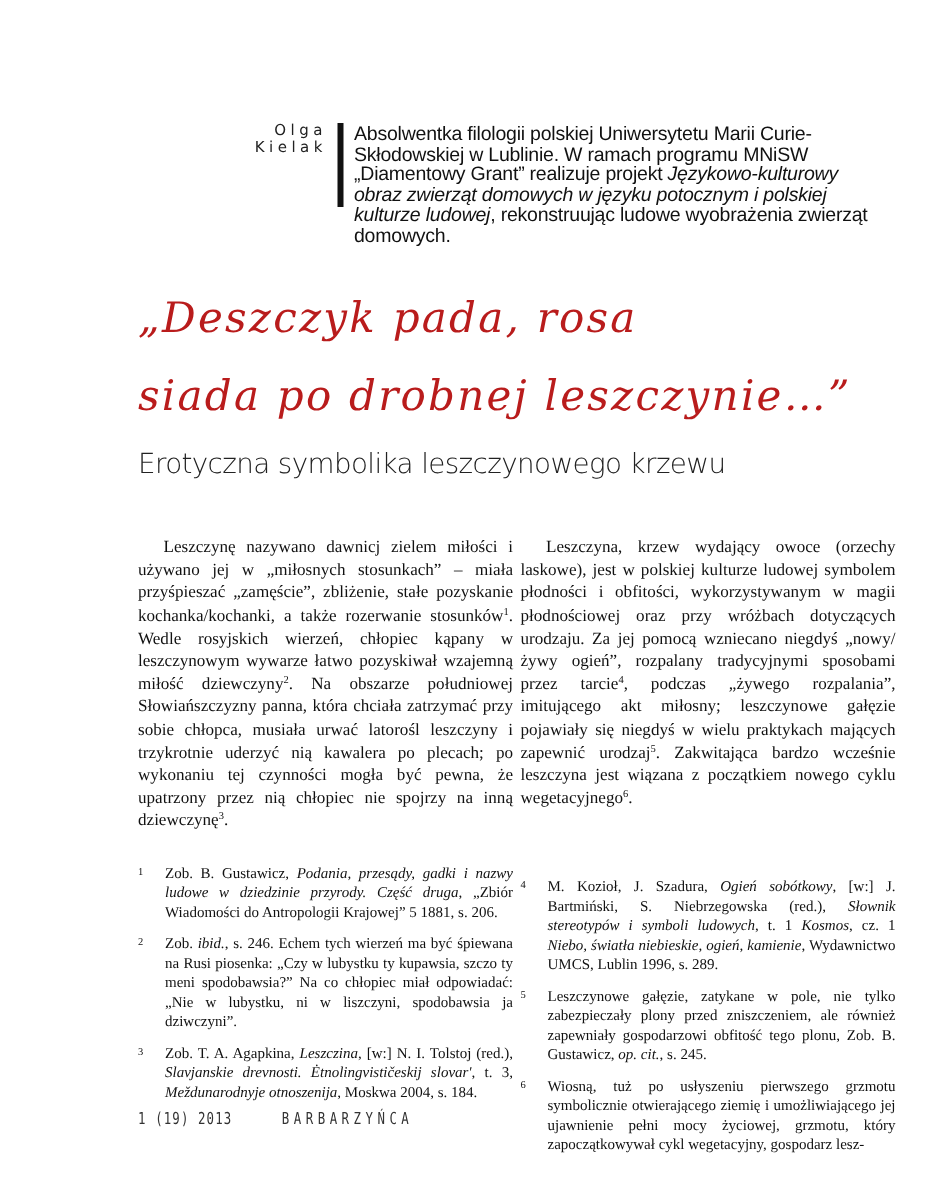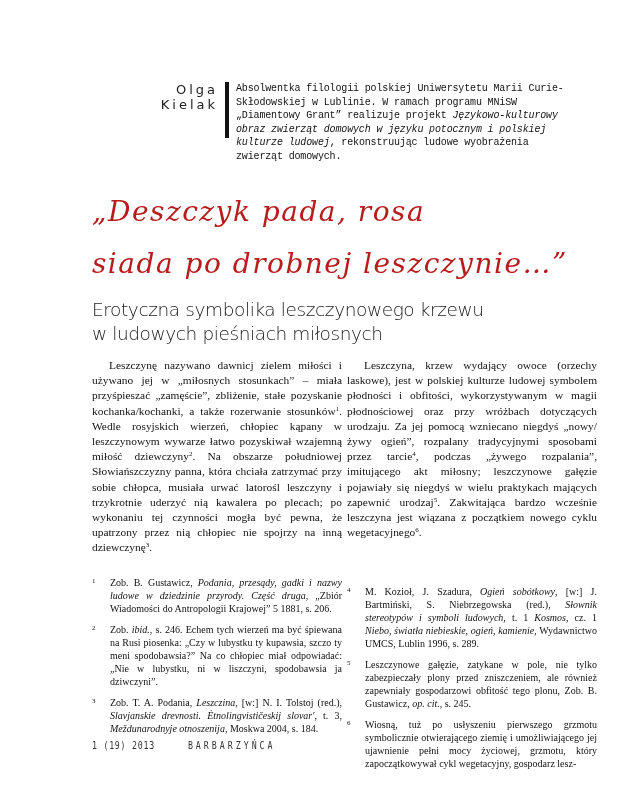--- a/index.html
+++ b/index.html
@@ -1,26 +1,26 @@
 <!DOCTYPE html>
 <html><head>
   <meta charset="utf-8">
   <style>
     html, body { margin: 0; padding: 0; background: #ffffff; }
     body { width: 631px; height: 800px; position: relative; overflow: hidden; color: #1a1a1a; }
 
     .author-block { position: absolute; top: 82px; left: 140px; width: 440px; }
     .author-name {
       position: absolute; left: 0; top: 0; width: 78px; text-align: right;
-      font-family: "DejaVu Sans", sans-serif; font-size: 13px; letter-spacing: 3px; color: #222;
+      font-family: "DejaVu Sans", sans-serif; font-size: 10px; letter-spacing: 3px; color: #222;
     }
     .author-bar { position: absolute; left: 85px; top: 0; width: 4px; height: 56px; background: #111; }
     .author-bio {
       position: absolute; left: 96px; top: 0; width: 345px;
-      font-family: Liberation Mono, monospace; font-size: 10px; line-height: 13.5px; color: #111;
+      font-family: Liberation Sans, sans-serif; font-size: 13px; line-height: 13.5px; color: #111;
       letter-spacing: -0.15px;
     }
     .author-bio em { font-style: italic; }
 
     .title {
       position: absolute; left: 92px; top: 186px; width: 520px;
       font-family: "DejaVu Serif", serif; font-style: italic; font-weight: normal;
       font-size: 28px; line-height: 52px; color: #b91c1c; margin: 0;
       letter-spacing: 1.5px;
     }
@@ -56,34 +56,34 @@
 <body>
 
 <div class="author-block">
   <div class="author-name">Olga Kielak</div>
   <div class="author-bar"></div>
   <div class="author-bio"><span>Absolwentka filologii polskiej Uniwersytetu Marii Curie-Skłodowskiej w Lublinie. W ramach programu MNiSW „Diamentowy Grant” realizuje projekt </span><em>Językowo-kulturowy obraz zwierząt domowych w języku potocznym i polskiej kulturze ludowej</em><span>, rekonstruując ludowe wyobrażenia zwierząt domowych.</span></div>
 </div>
 
 <h1 class="title"><span>„Deszczyk pada, rosa</span><br><span>siada po drobnej leszczynie…”</span></h1>
 
-<h2 class="subtitle"><span>Erotyczna symbolika leszczynowego krzewu</span><br><span>w ludowych pieśniach miłosnych</span></h2>
+<h2 class="subtitle"><span>Erotyczna symbolika leszczynowego krzewu</span><br></h2>
 
 <div class="col col-left body-left">
   <p class="body-text"><span>Leszczynę nazywano dawnicj zielem miłości i używano jej w „miłosnych stosunkach” – miała przyśpieszać „zamęście”, zbliżenie, stałe pozyskanie kochanka/kochanki, a także rozerwanie stosunków</span><sup>1</sup><span>. Wedle rosyjskich wierzeń, chłopiec kąpany w leszczynowym wywarze łatwo pozyskiwał wzajemną miłość dziewczyny</span><sup>2</sup><span>. Na obszarze południowej Słowiańszczyzny panna, która chciała zatrzymać przy sobie chłopca, musiała urwać latorośl leszczyny i trzykrotnie uderzyć nią kawalera po plecach; po wykonaniu tej czynności mogła być pewna, że upatrzony przez nią chłopiec nie spojrzy na inną dziewczynę</span><sup>3</sup><span>.</span></p>
 </div>
 
 <div class="col col-right body-right">
   <p class="body-text"><span>Leszczyna, krzew wydający owoce (orzechy laskowe), jest w polskiej kulturze ludowej symbolem płodności i obfitości, wykorzystywanym w magii płodnościowej oraz przy wróżbach dotyczących urodzaju. Za jej pomocą wzniecano niegdyś „nowy/żywy ogień”, rozpalany tradycyjnymi sposobami przez tarcie</span><sup>4</sup><span>, podczas „żywego rozpalania”, imitującego akt miłosny; leszczynowe gałęzie pojawiały się niegdyś w wielu praktykach mających zapewnić urodzaj</span><sup>5</sup><span>. Zakwitająca bardzo wcześnie leszczyna jest wiązana z początkiem nowego cyklu wegetacyjnego</span><sup>6</sup><span>.</span></p>
 </div>
 
 <div class="col col-left footnotes fn-left">
   <p class="footnote"><span class="fn-num">1</span><span>Zob. B. Gustawicz, </span><em>Podania, przesądy, gadki i nazwy ludowe w dziedzinie przyrody. Część druga</em><span>, „Zbiór Wiadomości do Antropologii Krajowej” 5 1881, s. 206.</span></p>
   <p class="footnote"><span class="fn-num">2</span><span>Zob. </span><em>ibid.</em><span>, s. 246. Echem tych wierzeń ma być śpiewana na Rusi piosenka: „Czy w lubystku ty kupawsia, szczo ty meni spodobawsia?” Na co chłopiec miał odpowiadać: „Nie w lubystku, ni w liszczyni, spodobawsia ja dziwczyni”.</span></p>
-  <p class="footnote"><span class="fn-num">3</span><span>Zob. T. A. Podania, </span><em>Leszczina</em><span>, [w:] N. I. Tolstoj (red.), </span><em>Slavjanskie drevnosti. Ėtnolingvističeskij slovar'</em><span>, t. 3, </span><em>Meždunarodnyje otnoszenija</em><span>, Moskwa 2004, s. 184.</span></p>
+  <p class="footnote"><span class="fn-num">3</span><span>Zob. T. A. Agapkina, </span><em>Leszczina</em><span>, [w:] N. I. Tolstoj (red.), </span><em>Slavjanskie drevnosti. Ėtnolingvističeskij slovar'</em><span>, t. 3, </span><em>Meždunarodnyje otnoszenija</em><span>, Moskwa 2004, s. 184.</span></p>
 </div>
 
 <div class="col col-right footnotes fn-right">
   <p class="footnote"><span class="fn-num">4</span><span>M. Kozioł, J. Szadura, </span><em>Ogień sobótkowy</em><span>, [w:] J. Bartmiński, S. Niebrzegowska (red.), </span><em>Słownik stereotypów i symboli ludowych</em><span>, t. 1 </span><em>Kosmos</em><span>, cz. 1 </span><em>Niebo, światła niebieskie, ogień, kamienie</em><span>, Wydawnictwo UMCS, Lublin 1996, s. 289.</span></p>
   <p class="footnote"><span class="fn-num">5</span><span>Leszczynowe gałęzie, zatykane w pole, nie tylko zabezpieczały plony przed zniszczeniem, ale również zapewniały gospodarzowi obfitość tego plonu, Zob. B. Gustawicz, </span><em>op. cit.</em><span>, s. 245.</span></p>
   <p class="footnote"><span class="fn-num">6</span><span>Wiosną, tuż po usłyszeniu pierwszego grzmotu symbolicznie otwierającego ziemię i umożliwiającego jej ujawnienie pełni mocy życiowej, grzmotu, który zapoczątkowywał cykl wegetacyjny, gospodarz lesz-</span></p>
 </div>
 
 <div class="footer">
   <span>1 (19) 2013</span><span class="journal">BARBARZYŃCA</span>

